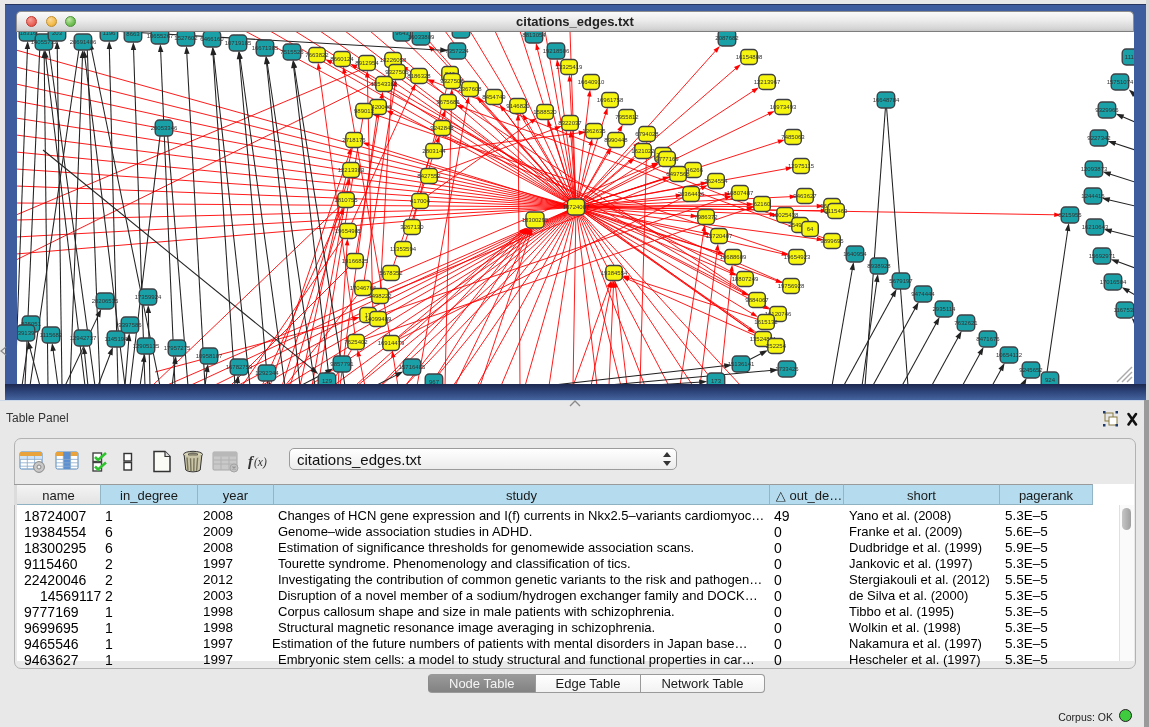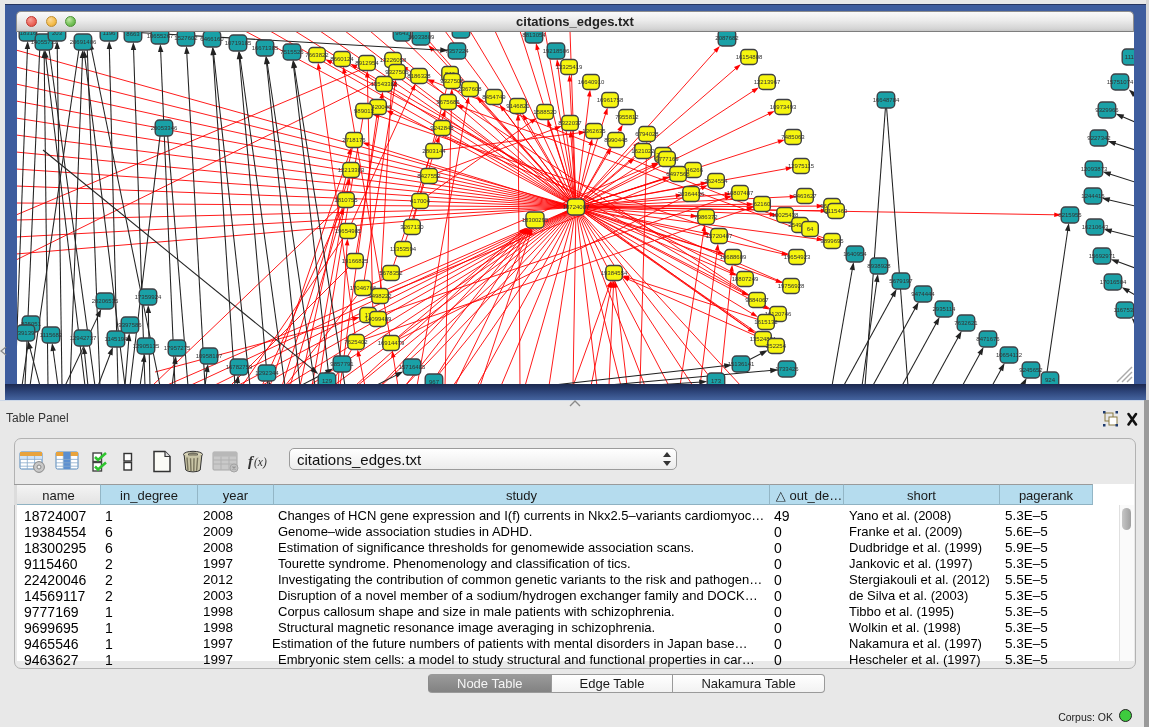--- a/index.html
+++ b/index.html
@@ -10,21 +10,21 @@
 .panel{position:absolute;left:0;top:400px;width:1144px;height:327px;background:#e8e8e8;border-top:1px solid #cdd8e8}
 .ptitle{position:absolute;left:6px;top:411px;font-size:12px;color:#333}
 .container{position:absolute;left:14px;top:438px;width:1122px;height:231px;border:1px solid #b2b2b2;border-radius:7px;background:#e9e9e9}
 .tablewrap{position:absolute;left:17px;top:484px;width:1117px;height:177px;background:#fff}
 .th{position:absolute;top:484px;height:21px;font-size:13px;color:#1a1a1a;text-align:center;line-height:21px;white-space:nowrap;overflow:hidden;background:#b5dcee;border-right:1px solid #93b6c6;border-top:1px solid #9a9a9a;border-bottom:1px solid #8fb2c2}
 .tr{position:absolute;height:16px;font-size:14px;color:#000}
 .f13{font-size:13px}.f135{font-size:13.5px}
 .tr span{position:absolute;white-space:nowrap;line-height:16px}
 .ell{overflow:hidden;text-overflow:clip}
 .tabs{position:absolute;top:674px;left:428px;height:19px;display:flex;font-size:13px}
-.tab{border:1px solid #9a9a9a;border-left:none;background:linear-gradient(#fff,#f2f2f2);color:#1a1a1a;line-height:17px;padding:0 28px}
+.tab{border:1px solid #9a9a9a;border-left:none;background:linear-gradient(#fff,#f2f2f2);color:#1a1a1a;line-height:17px;padding:0 20px}
 .tabsel{border-radius:4px 0 0 4px;border-left:1px solid #8a8a8a;background:linear-gradient(#9a9a9a,#828282);color:#f5f5f5}
 .tablast{border-radius:0 4px 4px 0}
 .mem{position:absolute;right:36px;top:711px;font-size:10.5px;color:#222}
 </style></head><body>
 <div class="desktop"></div>
 <div class="shadow"></div>
 <div class="titlebar"></div>
 <div class="tl" style="left:26px;background:radial-gradient(circle at 35% 30%,#f6a29b,#ec6a5e 55%,#d8453c);border:0.5px solid #c1362e"></div>
 <div class="tl" style="left:45.5px;background:radial-gradient(circle at 35% 30%,#fbd89a,#f5bf4f 55%,#dd9e33);border:0.5px solid #c08e2d"></div>
 <div class="tl" style="left:65px;background:radial-gradient(circle at 35% 30%,#c3e8a8,#77c35b 55%,#56a43c);border:0.5px solid #4c9334"></div>
@@ -846,26 +846,26 @@
 <div class="tr" style="top:572px">
 <span style="left:24px">22420046</span>
     <span style="left:105px">2</span>
     <span style="left:203px" class="f135">2012</span>
     <span style="left:278px;width:489px" class="ell f13">Investigating the contribution of common genetic variants to the risk and pathogen…</span>
     <span style="left:774px">0</span>
     <span style="left:849px" class="f13">Stergiakouli et al. (2012)</span>
     <span style="left:1005px" class="f135">5.5E–5</span>
   </div>
 <div class="tr" style="top:588px">
-<span style="left:24px">14569117</span>
+<span style="left:40px">14569117</span>
     <span style="left:105px">2</span>
     <span style="left:203px" class="f135">2003</span>
     <span style="left:278px;width:489px" class="ell f13">Disruption of a novel member of a sodium/hydrogen exchanger family and DOCK…</span>
     <span style="left:774px">0</span>
-    <span style="left:849px" class="f13">de Silva et al. (2003)</span>
+    <span style="left:849px" class="f13">de Silva et al. (2000)</span>
     <span style="left:1005px" class="f135">5.3E–5</span>
   </div>
 <div class="tr" style="top:604px">
 <span style="left:24px">9777169</span>
     <span style="left:105px">1</span>
     <span style="left:203px" class="f135">1998</span>
     <span style="left:278px;width:489px" class="ell f13">Corpus callosum shape and size in male patients with schizophrenia.</span>
     <span style="left:774px">0</span>
     <span style="left:849px" class="f13">Tibbo et al. (1995)</span>
     <span style="left:1005px" class="f135">5.3E–5</span>
@@ -897,15 +897,15 @@
     <span style="left:849px" class="f13">Hescheler et al. (1997)</span>
     <span style="left:1005px" class="f135">5.3E–5</span>
   </div>
 
 <div style="position:absolute;left:1119px;top:505px;width:15px;height:156px;background:#fafafa;border-left:1px solid #e0e0e0"></div>
 <div style="position:absolute;left:1122px;top:508px;width:9px;height:22px;background:linear-gradient(90deg,#c6c6c6,#9f9f9f);border-radius:5px"></div>
 
 <div class="tabs">
     <div class="tab tabsel">Node Table</div>
     <div class="tab">Edge Table</div>
-    <div class="tab tablast">Nakamura Table</div>
+    <div class="tab tablast">Network Table</div>
   </div>
 <div class="mem">Corpus: OK</div>
 <div style="position:absolute;left:1119px;top:709px;width:13px;height:13px;border-radius:50%;background:#3ecb3e;border:1.2px solid #222"></div>
 </body></html>

